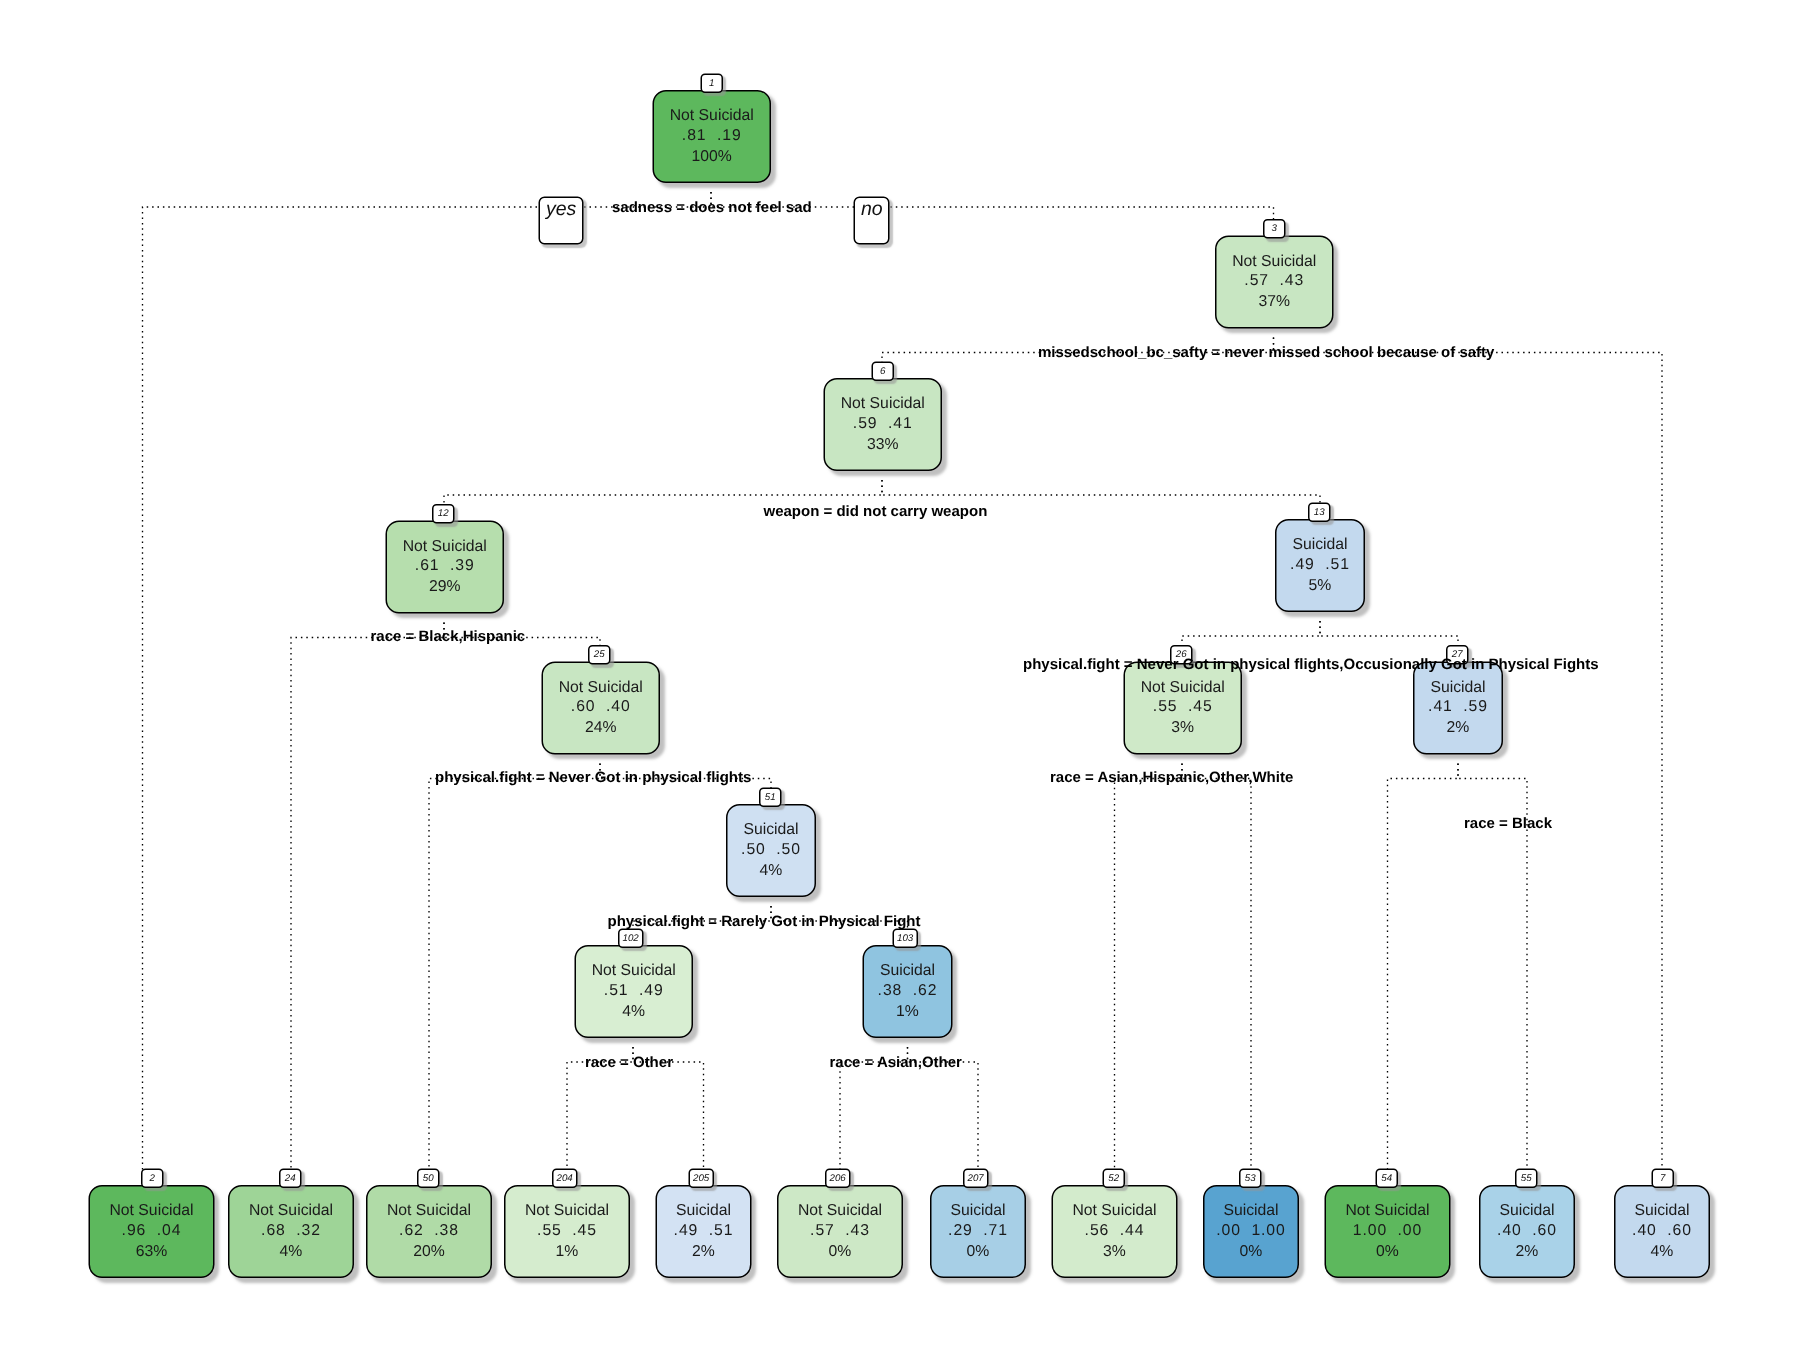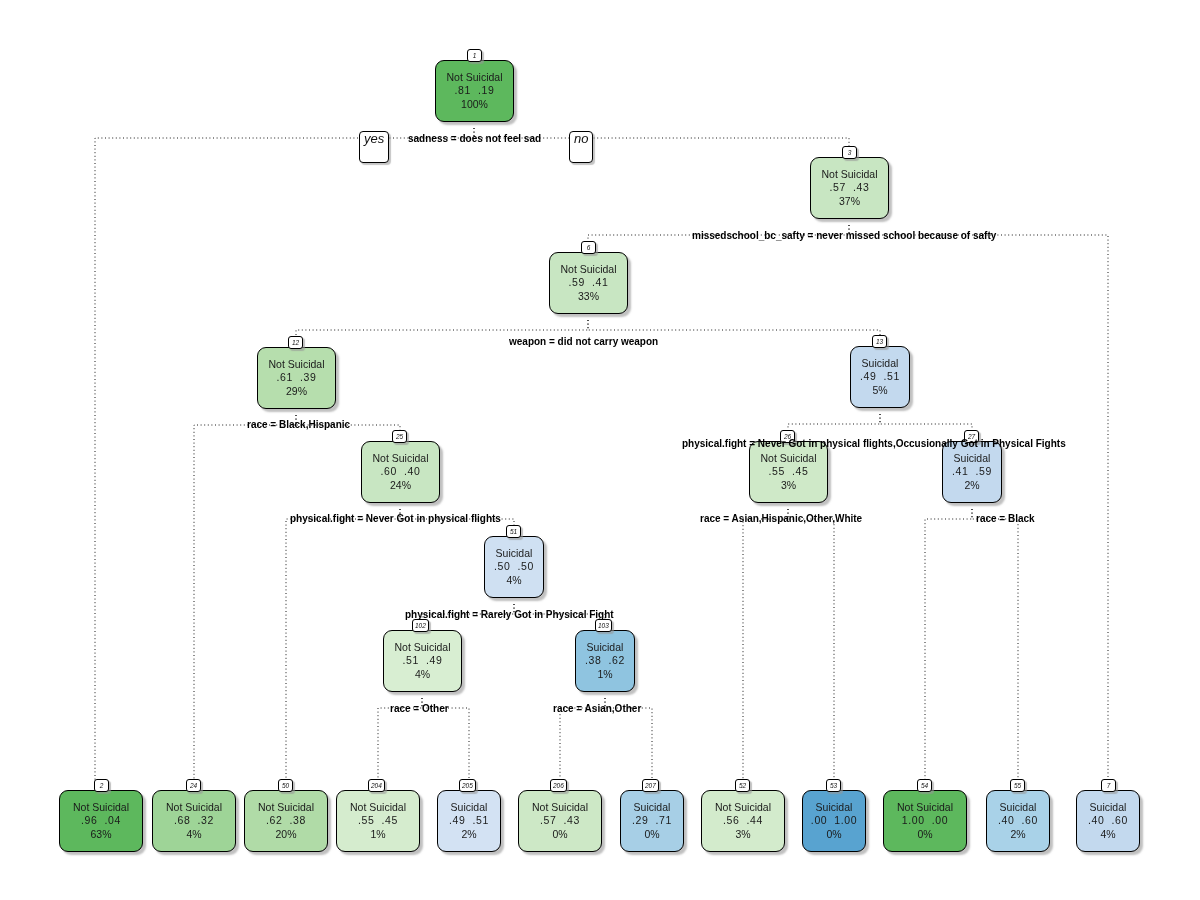--- a/index.html
+++ b/index.html
@@ -263,21 +263,21 @@
     </div>
 
   <div id="split-layer">
       <div class="splitlabel" style="left: 408px; top: 133px;">sadness = does not feel sad</div>
       <div class="splitlabel" style="left: 692px; top: 230px;">missedschool_bc_safty = never missed school because of safty</div>
       <div class="splitlabel" style="left: 509px; top: 336px;">weapon = did not carry weapon</div>
       <div class="splitlabel" style="left: 247px; top: 419px;">race = Black,Hispanic</div>
       <div class="splitlabel" style="left: 682px; top: 418px; margin-top: 20px;">physical.fight = Never Got in physical flights,Occusionally Got in Physical Fights</div>
       <div class="splitlabel" style="left: 290px; top: 513px;">physical.fight = Never Got in physical flights</div>
       <div class="splitlabel" style="left: 700px; top: 513px;">race = Asian,Hispanic,Other,White</div>
-      <div class="splitlabel" style="left: 944px; top: 513px; padding-left: 32px;">race = Black</div>
+      <div class="splitlabel" style="left: 944px; top: 544px; padding-left: 32px;">race = Black</div>
       <div class="splitlabel" style="left: 405px; top: 609px;">physical.fight = Rarely Got in Physical Fight</div>
       <div class="splitlabel" style="left: 390px; top: 703px;">race = Other</div>
       <div class="splitlabel" style="left: 553px; top: 703px; text-align: center;">race = Asian,Other</div>
     </div>
 
   <div class="yesno" style="left:359px; top:131px;">yes</div>
   <div class="yesno" style="left:569px; top:131px;">no</div>
 
 
 </div>

